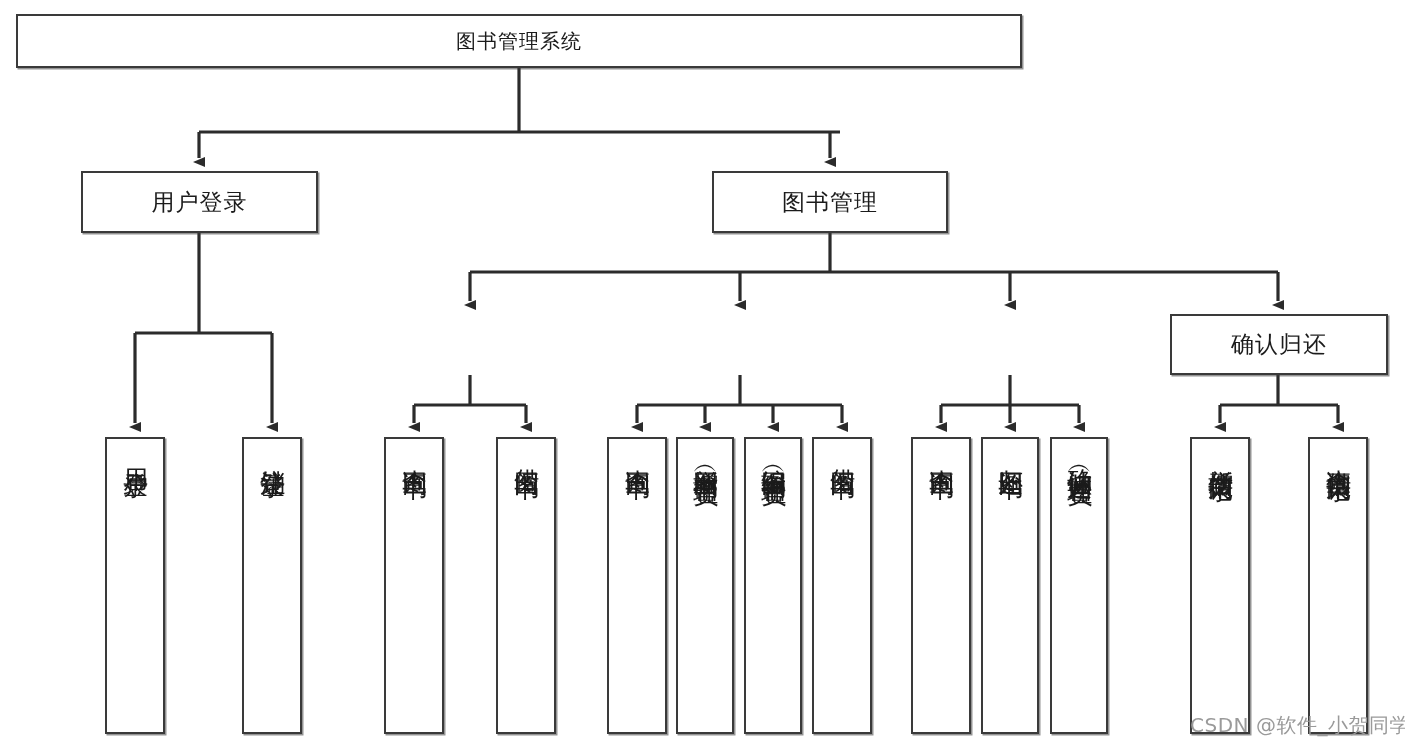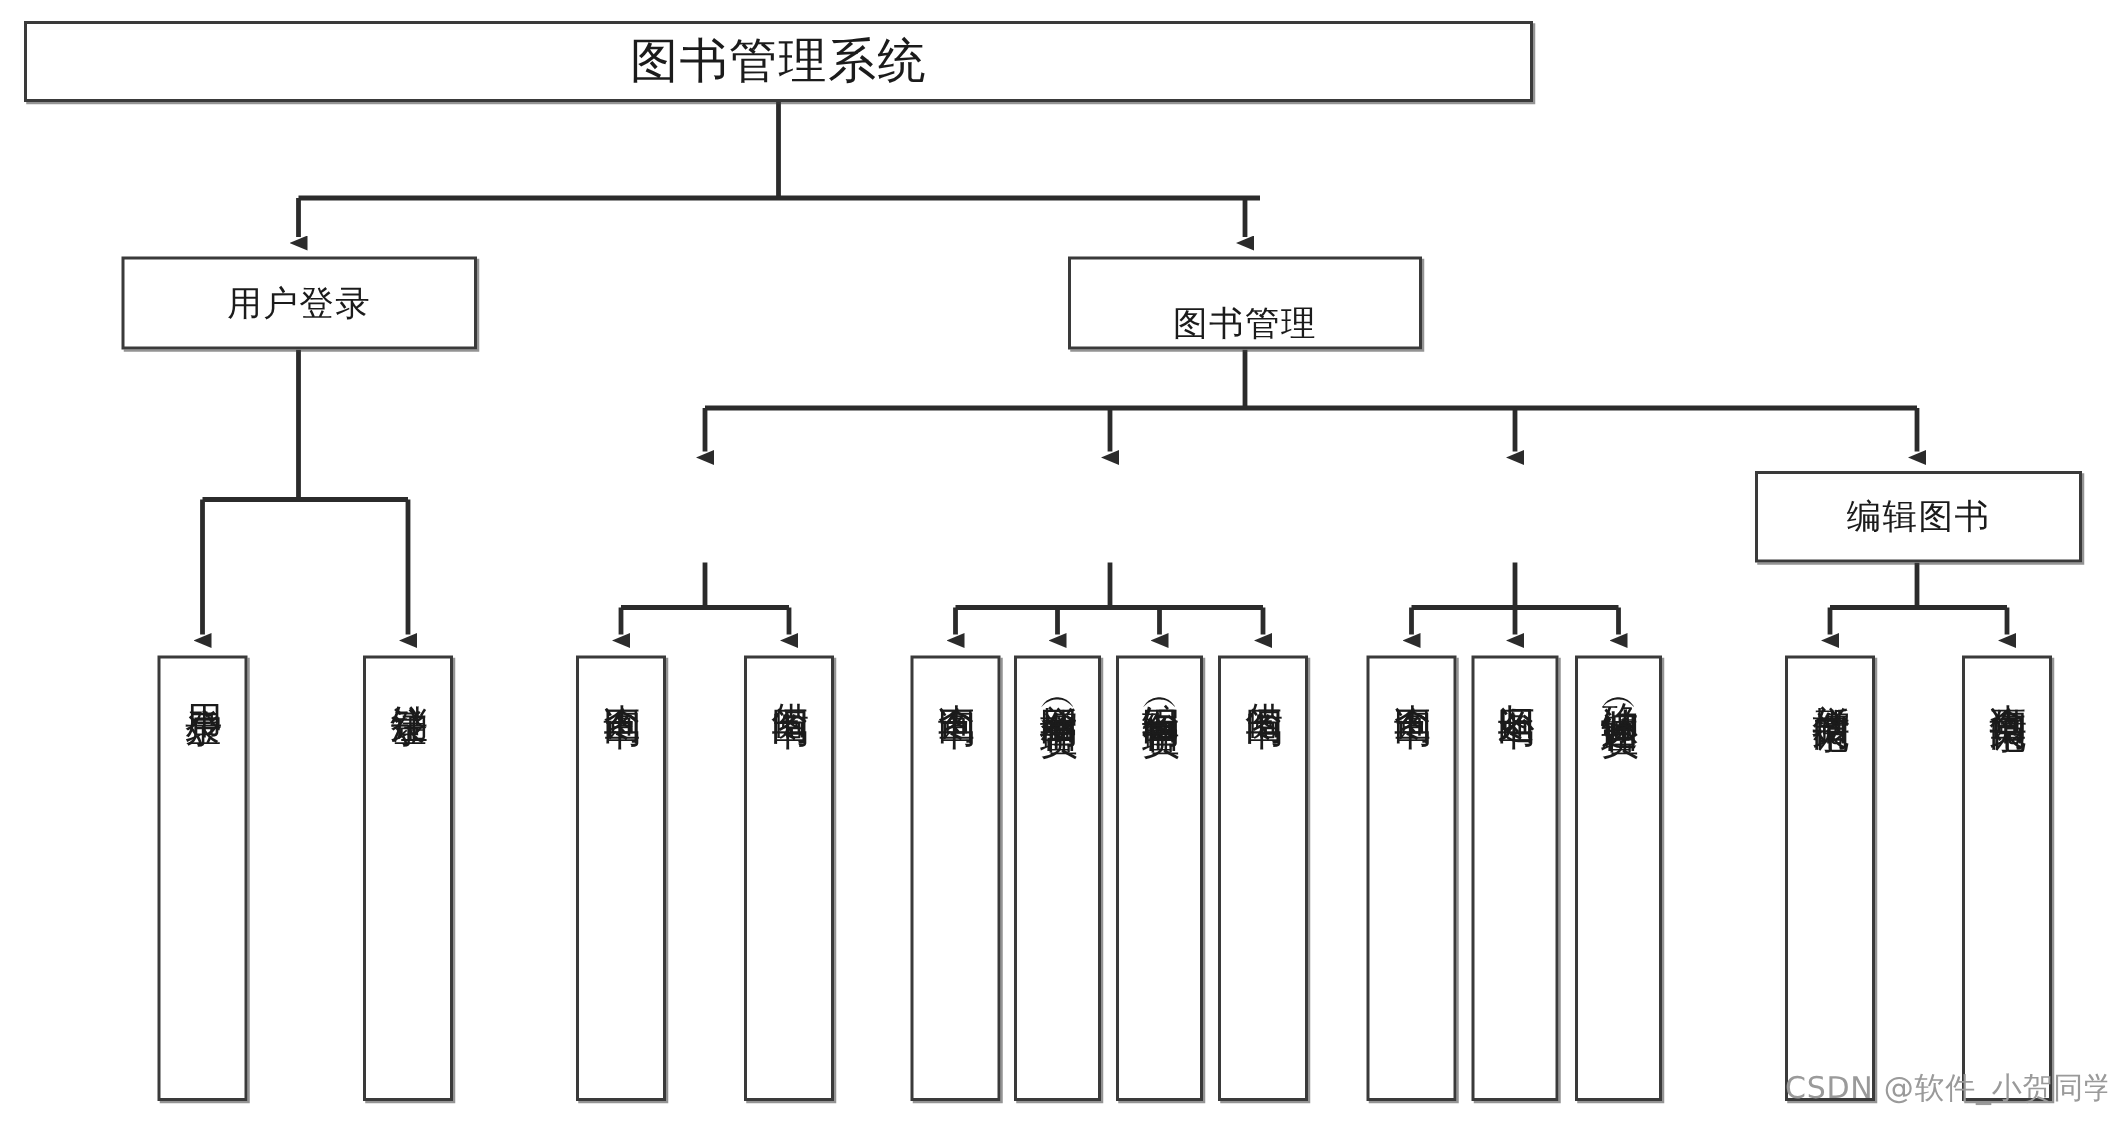--- a/index.html
+++ b/index.html
@@ -34,21 +34,21 @@
     align-items: center;
     justify-content: center;
     color: #1b1b1b;
     box-shadow: 1.5px 1.5px 0 rgba(60,60,60,0.55);
   }
   .node.h {
     font-size: 23px;
     letter-spacing: 1px;
     white-space: nowrap;
   }
-  .node.h.root { font-size: 32px; }
+  .node.h.root { font-size: 20px; }
   .node.v {
     padding-top: 10px;
     padding-bottom: 10px;
     align-items: flex-start;
   }
   .node.v .vtext {
     writing-mode: vertical-rl;
     text-orientation: upright;
     font-size: 25px;
     line-height: 1.06;
@@ -121,26 +121,26 @@
     </g>
   </svg>
 
   <div class="node h root" style="left:16px; top:14px; width:1006px; height:54px;">
     <span>图书管理系统</span>
   </div>
 
   <div class="node h" style="left:81px; top:171px; width:237px; height:62px;">
     <span>用户登录</span>
   </div>
-  <div class="node h" style="left:712px; top:171px; width:236px; height:62px;align-items:flex-end;">
+  <div class="node h" style="left:712px; top:171px; width:236px; height:62px;">
     <span>图书管理</span>
   </div>
 
   <div class="node h" style="left:1170px; top:314px; width:218px; height:61px;">
-    <span>编辑图书</span>
+    <span>确认归还</span>
   </div>
 
   <div class="node v" style="left:105px; top:437px; width:60px; height:297px;">
     <span class="vtext">用户登录</span>
   </div>
   <div class="node v" style="left:242px; top:437px; width:60px; height:297px;">
     <span class="vtext">注销登录</span>
   </div>
 
   <div class="node v" style="left:384px; top:437px; width:60px; height:297px;">

